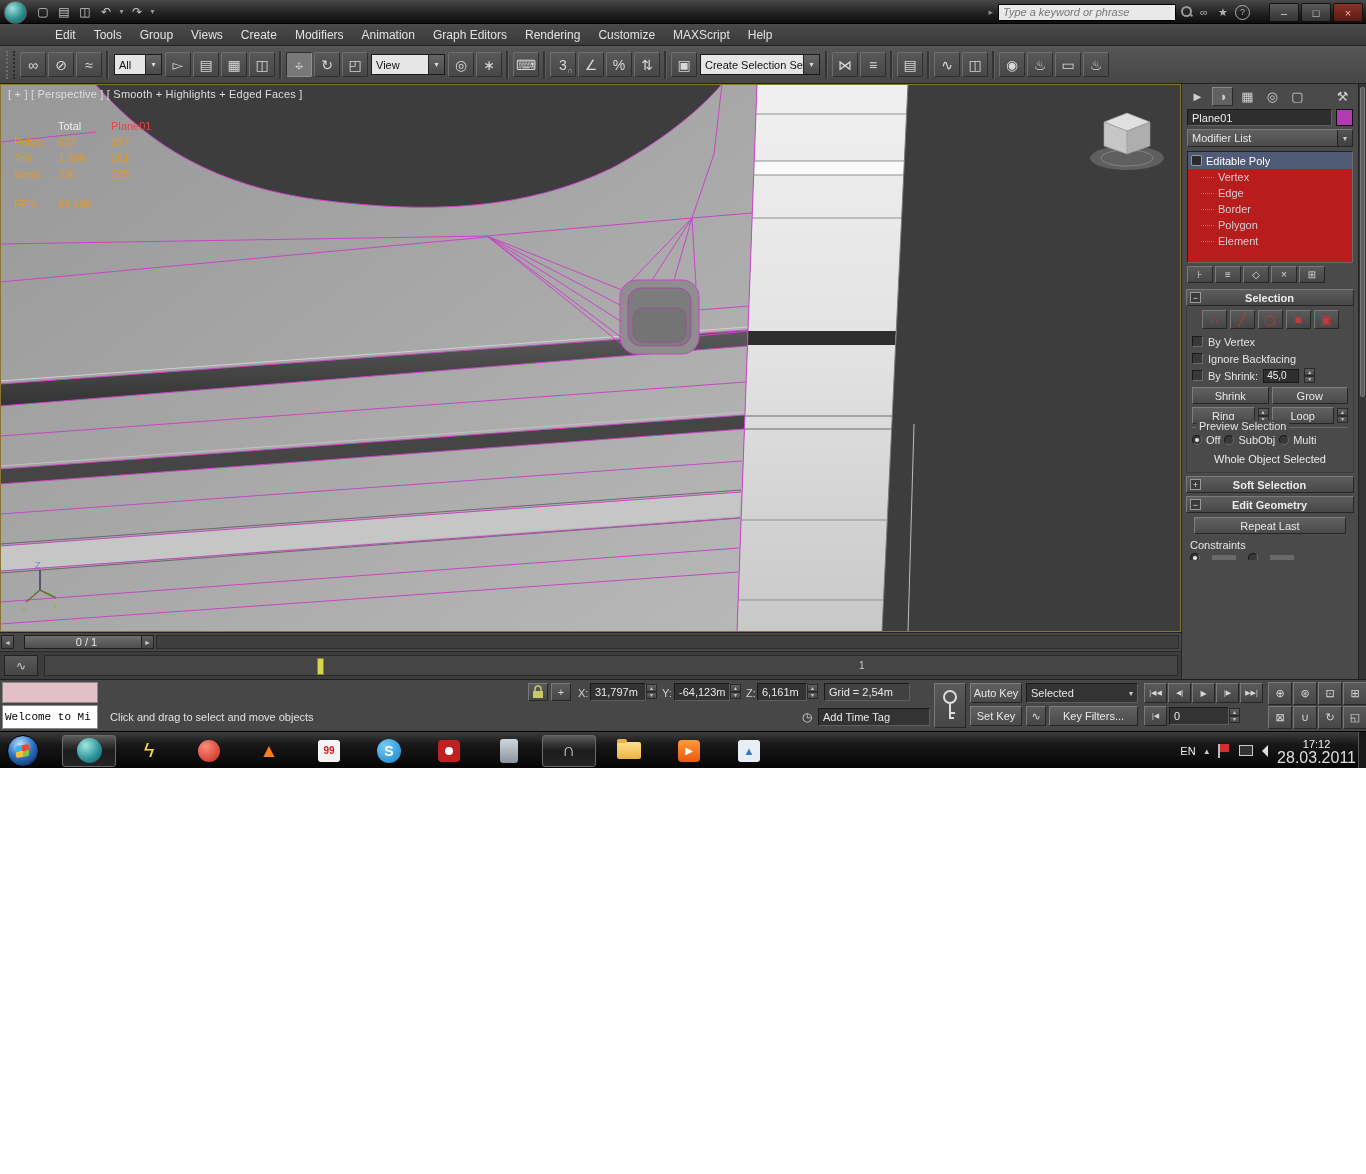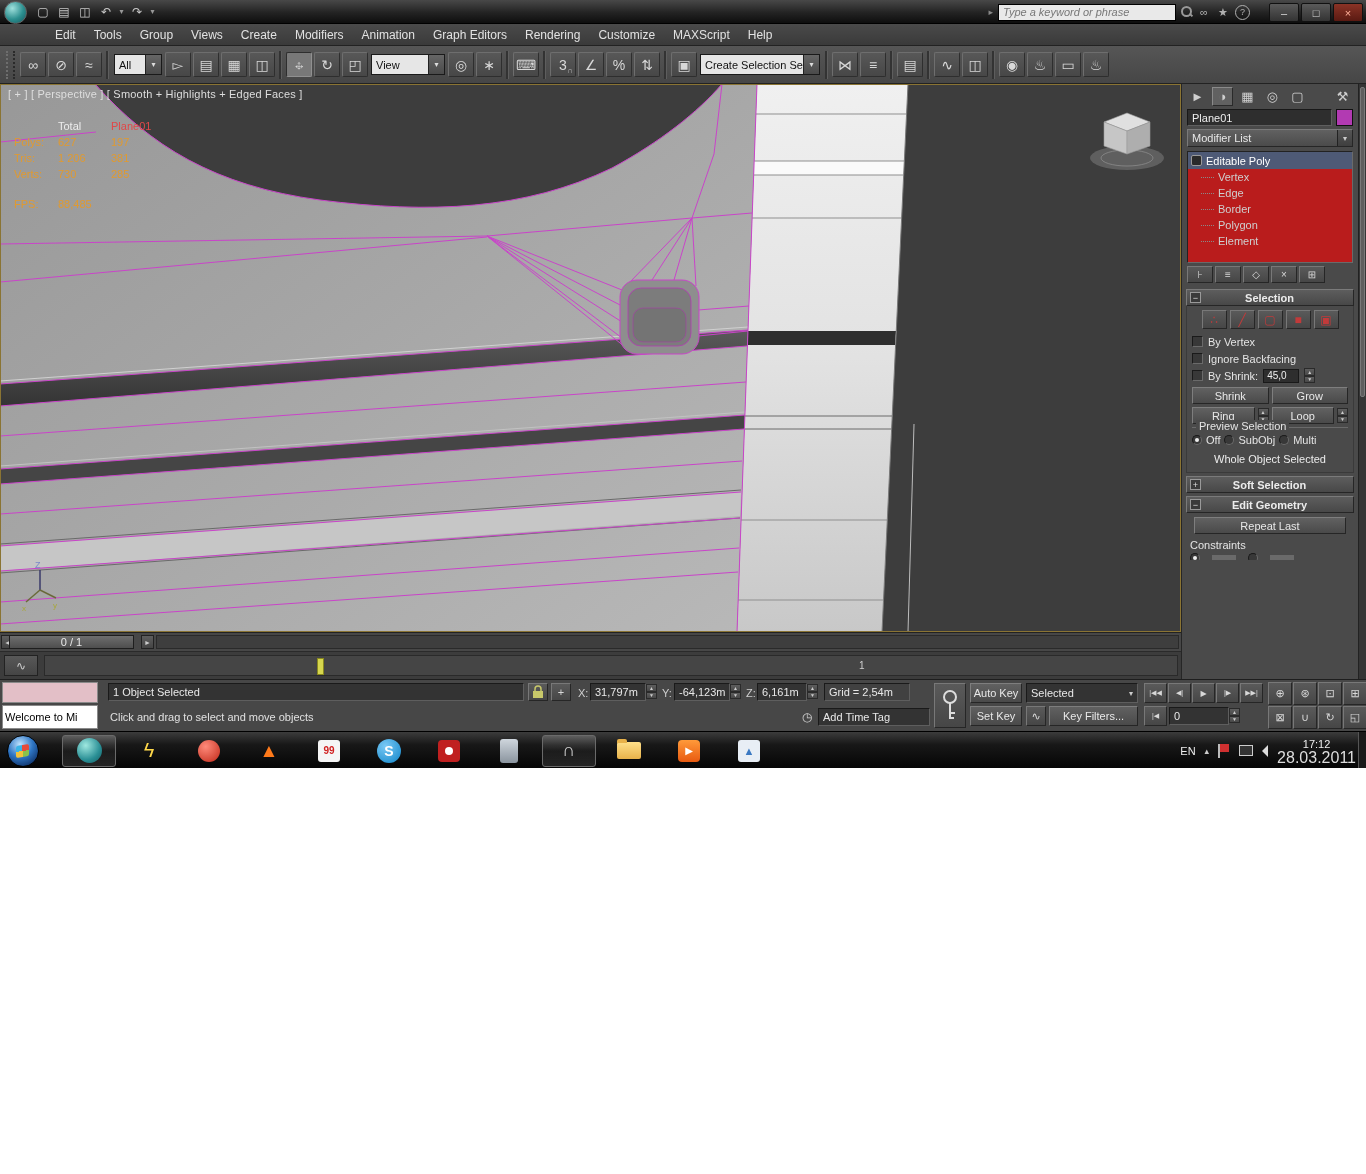--- a/index.html
+++ b/index.html
@@ -41,21 +41,21 @@
 .viewport{position:absolute;left:0;top:84px;width:1181px;height:548px;outline:1px solid #8a7433;outline-offset:-1px;overflow:hidden;background:#3d3d3d}
 .vplabel{position:absolute;left:8px;top:4px;font-size:11px;color:#dedede;letter-spacing:.2px}
 .stats{position:absolute;left:14px;top:34px;font-size:11px;color:#e09a30}
 .srow{display:flex;height:16px;align-items:center}
 .sl{width:44px}.sv{width:53px}
 .c-white{color:#ececec}.c-red{color:#e04848}
 .fpsrow{margin-top:14px}
 
 .timeslider{position:absolute;left:0;top:632px;width:1181px;height:19px;background:#474747;border-top:1px solid #222;box-sizing:border-box}
 .tsbtn{position:absolute;top:2px;width:13px;height:14px;background:linear-gradient(#5e5e5e,#444);border:1px solid #222;color:#ccc;font-size:7px;display:flex;align-items:center;justify-content:center;box-sizing:border-box}
-.ts-handle{position:absolute;left:9px;top:2px;width:125px;height:14px;background:linear-gradient(#6e6e6e,#4e4e4e);border:1px solid #1e1e1e;color:#e8e8e8;font-size:11px;display:flex;align-items:center;justify-content:center;box-sizing:border-box}
+.ts-handle{position:absolute;left:24px;top:2px;width:125px;height:14px;background:linear-gradient(#6e6e6e,#4e4e4e);border:1px solid #1e1e1e;color:#e8e8e8;font-size:11px;display:flex;align-items:center;justify-content:center;box-sizing:border-box}
 .ts-track{position:absolute;left:156px;right:2px;top:2px;height:14px;background:#3e3e3e;border:1px solid #2a2a2a;box-sizing:border-box}
 .trackbar{position:absolute;left:0;top:651px;width:1181px;height:28px;background:#3c3c3c;border-top:1px solid #2a2a2a;box-sizing:border-box}
 .tb-btn{position:absolute;left:4px;top:3px;width:34px;height:21px;background:linear-gradient(#585858,#454545);border:1px solid #222;color:#ccc;font-size:12px;display:flex;align-items:center;justify-content:center;box-sizing:border-box}
 .tb-ruler{position:absolute;left:44px;right:3px;top:3px;height:21px;background:#454545;border:1px solid #2a2a2a;box-sizing:border-box}
 .tb-key{position:absolute;left:272px;top:2px;width:5px;height:15px;background:#d6d64e;border:1px solid #88881f}
 .tb-num{position:absolute;left:814px;top:4px;font-size:10px;color:#cfcfcf}
 
 .cmdpanel{position:absolute;left:1181px;top:84px;width:177px;height:595px;background:#4a4a4a;border-left:1px solid #262626;box-sizing:border-box;overflow:hidden;color:#e4e4e4}
 .cp-tabs{display:flex;align-items:center;gap:4px;padding:3px 5px 2px;color:#cfcfcf}
 .cptab{width:21px;height:19px;display:flex;align-items:center;justify-content:center;font-size:13px;border:1px solid transparent;box-sizing:border-box}
@@ -101,21 +101,21 @@
 .partialrow{display:flex;gap:12px;align-items:flex-start;height:7px;overflow:hidden;padding-left:8px;margin-top:2px}
 .pbar{width:24px;height:6px;background:#6a6a6a;margin-top:2px}
 .vscroll{position:absolute;left:1358px;top:84px;width:8px;height:595px;background:#353535;border-left:1px solid #222;box-sizing:border-box}
 .vthumb{position:absolute;left:1px;top:3px;width:5px;height:310px;background:#5e5e5e;border:1px solid #7a7a7a;border-radius:2px;box-sizing:border-box}
 
 .statusbar{position:absolute;left:0;top:679px;width:1366px;height:52px;background:#474747;border-top:1px solid #1e1e1e;box-sizing:border-box;font-size:11px;color:#ddd}
 .dfield{position:absolute;background:#333;border:1px solid;border-color:#1a1a1a #5e5e5e #5e5e5e #1a1a1a;color:#e8e8e8;display:flex;align-items:center;padding:0 4px;box-sizing:border-box;font-size:11px;white-space:nowrap;overflow:hidden}
 .slabel{position:absolute;font-size:11px;color:#cfcfcf}
 .abtn{position:absolute;font-size:11px}
 .listener-pink{position:absolute;left:2px;top:2px;width:96px;height:21px;background:#e3bfc7;border:1px solid #8a8a8a;box-sizing:border-box}
-.listener-white{position:absolute;left:2px;top:25px;width:96px;height:24px;background:#fff;border:1px solid #8a8a8a;box-sizing:border-box;color:#000;font-family:Liberation Sans, sans-serif;font-size:11px;line-height:22px;white-space:nowrap;overflow:hidden;padding-left:2px}
+.listener-white{position:absolute;left:2px;top:25px;width:96px;height:24px;background:#fff;border:1px solid #8a8a8a;box-sizing:border-box;color:#000;font-family:Liberation Mono, monospace;font-size:11px;line-height:22px;white-space:nowrap;overflow:hidden;padding-left:2px}
 .navgrid{position:absolute;left:1268px;top:2px;display:grid;grid-template-columns:repeat(4,24px);grid-auto-rows:23px;gap:1px}
 .navgrid .sbtn{font-size:11px}
 
 .taskbar{position:absolute;left:0;top:731px;width:1366px;height:37px;background:linear-gradient(#3c3c3c,#181818 35%,#050505);border-top:1px solid #000;box-sizing:border-box}
 .orb{position:absolute;left:7px;top:3px;width:30px;height:30px;border-radius:50%;background:radial-gradient(circle at 40% 28%,#bfe3ff,#2f76c4 45%,#0d2f66 85%);border:1px solid #000}
 .orb::after{content:"";position:absolute;left:8px;top:9px;width:13px;height:12px;border-radius:2px;background:conic-gradient(#e84a3a 0 25%,#8ac24a 0 50%,#f2c23a 0 75%,#3ab4e8 0);transform:skewY(-8deg)}
 .tslots{position:absolute;left:62px;top:2px;display:flex;gap:6px;height:33px;align-items:center}
 .tslot{width:54px;height:32px;display:flex;align-items:center;justify-content:center;border-radius:3px;box-sizing:border-box}
 .tslot.open{background:linear-gradient(rgba(255,255,255,.22),rgba(255,255,255,.04) 50%,rgba(255,255,255,.12));border:1px solid #6a6a6a}
 .ic-max{width:25px;height:25px;border-radius:50%;background:radial-gradient(circle at 35% 30%,#9fe8e0,#2a8f95 60%,#145a60)}
@@ -509,21 +509,20 @@
     </div>
   </div>
 
   <div class="vscroll">
         <div class="vthumb"></div>
       </div>
 
   <div class="statusbar">
     <div class="listener-pink"></div>
     <div class="listener-white">Welcome to Mi</div>
-    <div class="dfield" style="left:108px;top:3px;width:416px;height:18px">1 Object Selected</div>
     <span class="sbtn abtn" style="position:absolute;left:528px;top:3px;width:20px;height:18px">
       <svg width="12" height="14">
             <rect x="1" y="6" width="10" height="7" fill="#c8c86a"></rect>
             <path d="M3,6 V4 a3,3 0 0 1 6,0 V6" fill="none" stroke="#c8c86a" stroke-width="1.5"></path>
           </svg>
     </span>
     <span class="sbtn abtn" style="position:absolute;left:551px;top:3px;width:20px;height:18px">+</span>
     <span class="slabel" style="left:578px;top:7px">X:</span>
     <div class="dfield" style="left:590px;top:3px;width:56px;height:18px">31,797m</div>
     <span class="spin" style="position:absolute;left:646px;top:4px">

